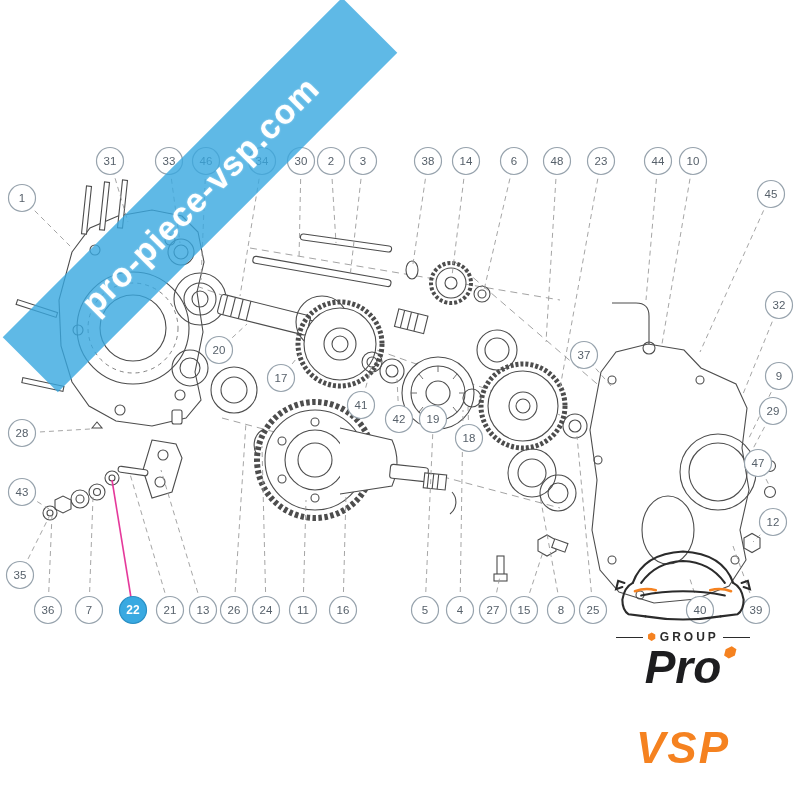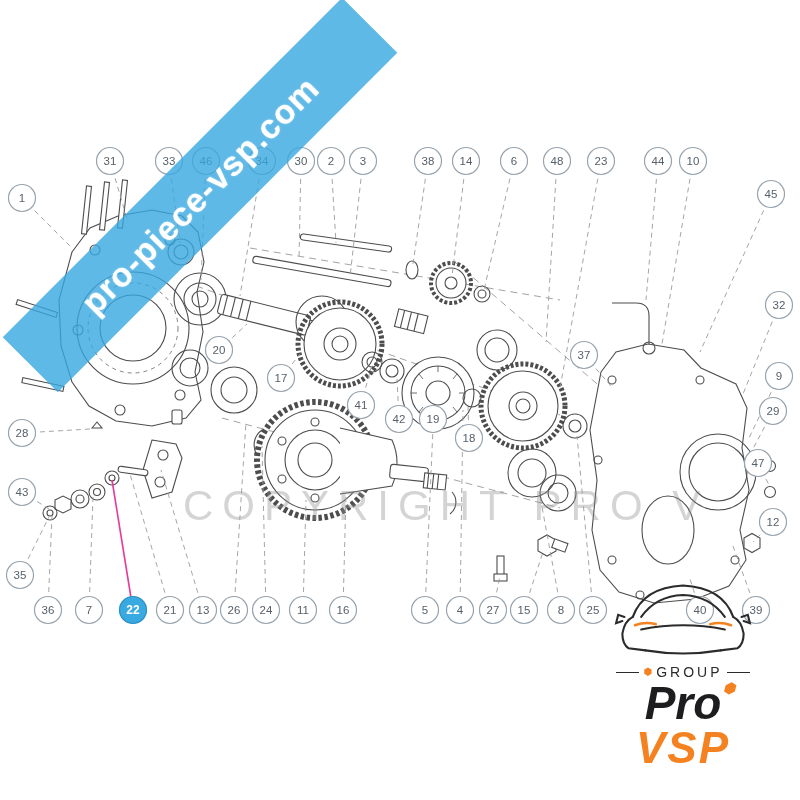--- a/index.html
+++ b/index.html
@@ -23,26 +23,26 @@
   .num { fill:#56606a; font-size:11.5px; text-anchor:middle; font-family:"Liberation Sans", sans-serif; }
   .hl-line { stroke:#e5399b; stroke-width:1.6; fill:none; }
   .hl-bubble { fill:#39a9e1; stroke:#2a8fc4; stroke-width:1.2; }
   .hl-num { fill:#fff; font-weight:bold; font-size:12px; text-anchor:middle; font-family:"Liberation Sans", sans-serif; }
 
   .logo { position:absolute; right:44px; bottom:30px; width:146px; z-index:6;
           display:flex; flex-direction:column; align-items:center; }
   .group-row { display:flex; align-items:center; gap:4px; width:92%; margin:1px 0 2px; }
   .group-row .rule { flex:1; height:1.5px; background:#2b2b2b; }
   .group-row .hex { color:#f58220; font-size:10px; line-height:1; }
-  .group-label { font-size:14px; letter-spacing:3px; color:#2b2b2b; font-weight:normal; }
+  .group-label { font-size:12px; letter-spacing:3px; color:#2b2b2b; font-weight:bold; }
   .brand-top { font-size:46px; font-weight:800; font-style:italic; color:#1d1d1f;
                line-height:.95; position:relative;text-align:right; }
   .brand-top .dot { color:#f58220; font-size:14px; position:absolute; top:0; right:-14px; }
   .brand-bottom { font-size:44px; font-weight:800; font-style:italic; color:#f58220;
-                  line-height:1; letter-spacing:2px; }
+                  line-height:1; letter-spacing:2px;margin-top:36px; }
 </style>
 </head>
 <body>
 
 <div class="stage">
 
   <svg class="layer" id="diagram" width="800" height="800" viewBox="0 0 800 800">
     <g fill="none" stroke="#4d4d4d" stroke-width="1.1">
 
       <g stroke="#8c8c8c" stroke-width=".8" stroke-dasharray="7 5">
@@ -218,21 +218,20 @@
         <rect x="494" y="574" width="13" height="7" fill="#fff"></rect>
         <path d="M538 540 l9 -5 l9 5 l0 11 l-9 5 l-9 -5 Z" fill="#fff"></path>
         <rect x="553" y="541" width="14" height="9" fill="#fff" transform="rotate(20 560 545)"></rect>
         <circle cx="770" cy="466" r="5.5"></circle>
         <circle cx="770" cy="492" r="5.5"></circle>
         <path d="M744 538 l8 -4.5 l8 4.5 l0 10 l-8 4.5 l-8 -4.5 Z" fill="#fff"></path>
       </g>
     </g>
   </svg>
 
-  <div class="watermark">COPYRIGHT PRO V</div>
 
   <svg class="layer" id="callout-layer" width="800" height="800" viewBox="0 0 800 800">
       <g>
         <line x1="22" y1="198" x2="72" y2="248" class="leader"></line>
         <circle cx="22" cy="198" r="13.5" class="bubble"></circle>
         <text x="22" y="198" dy="0.37em" class="num">1</text>
       </g>
       <g>
         <line x1="110" y1="161" x2="128" y2="222" class="leader"></line>
         <circle cx="110" cy="161" r="13.5" class="bubble"></circle>

